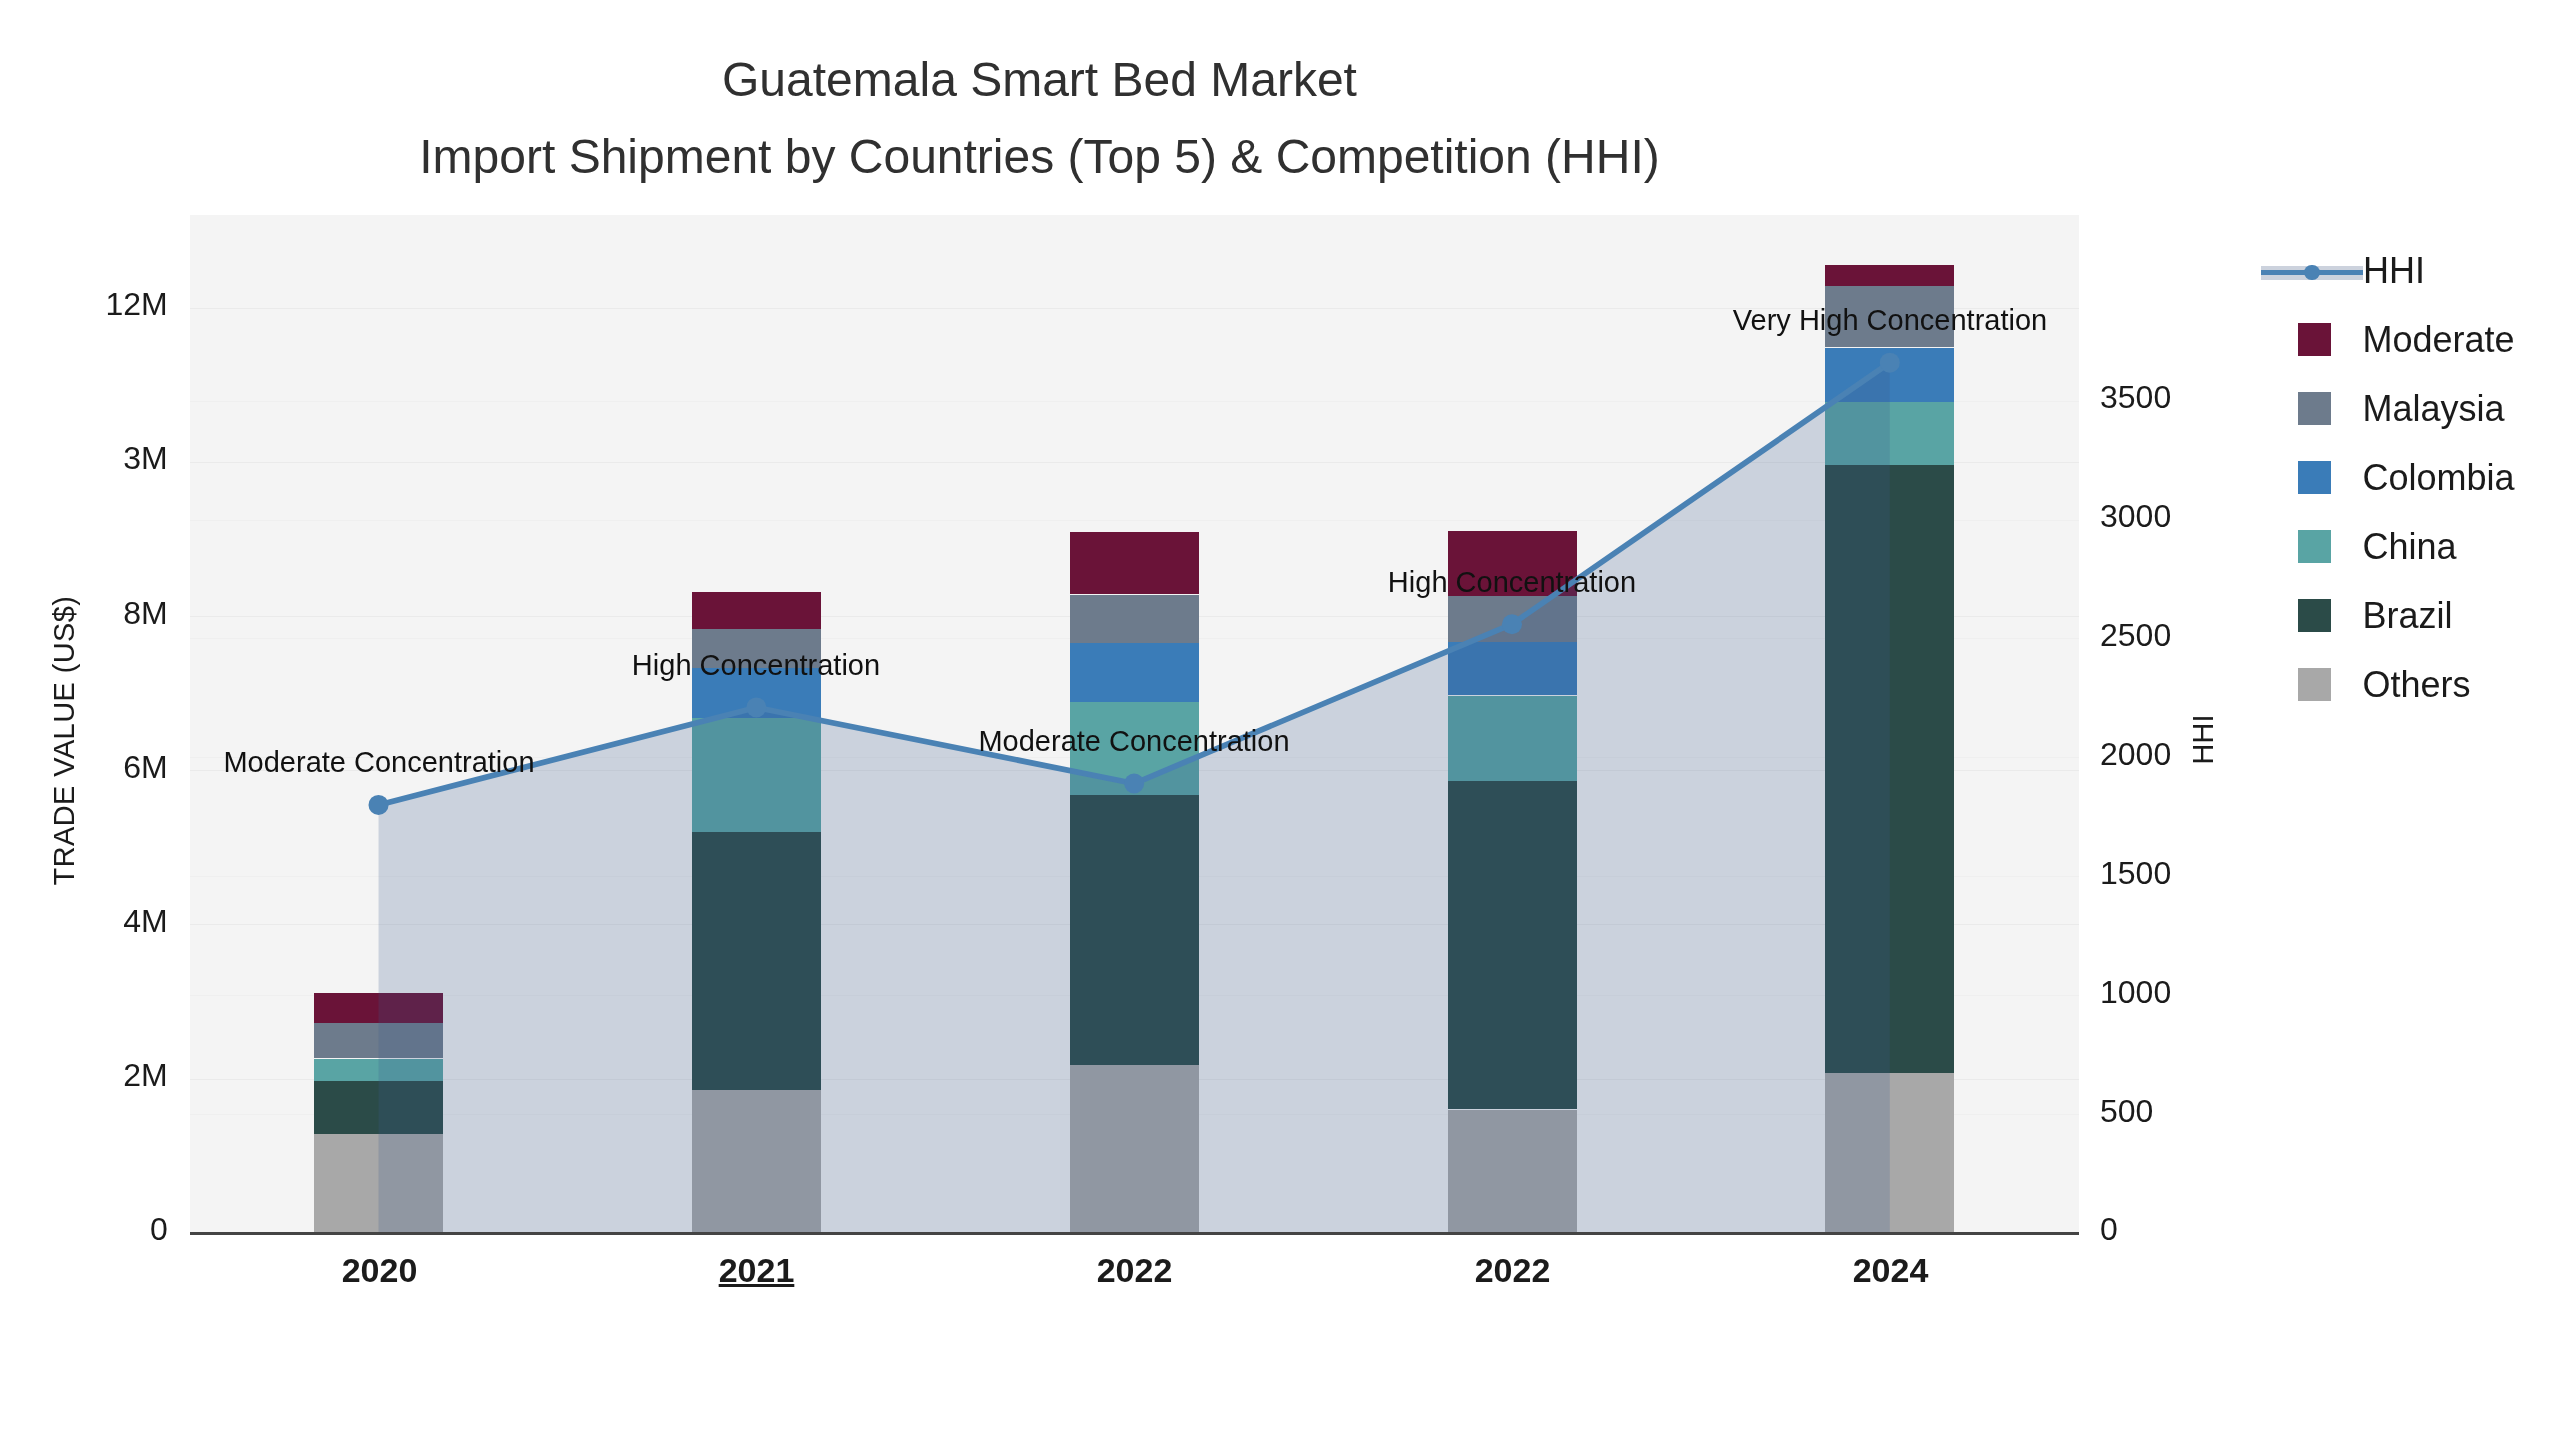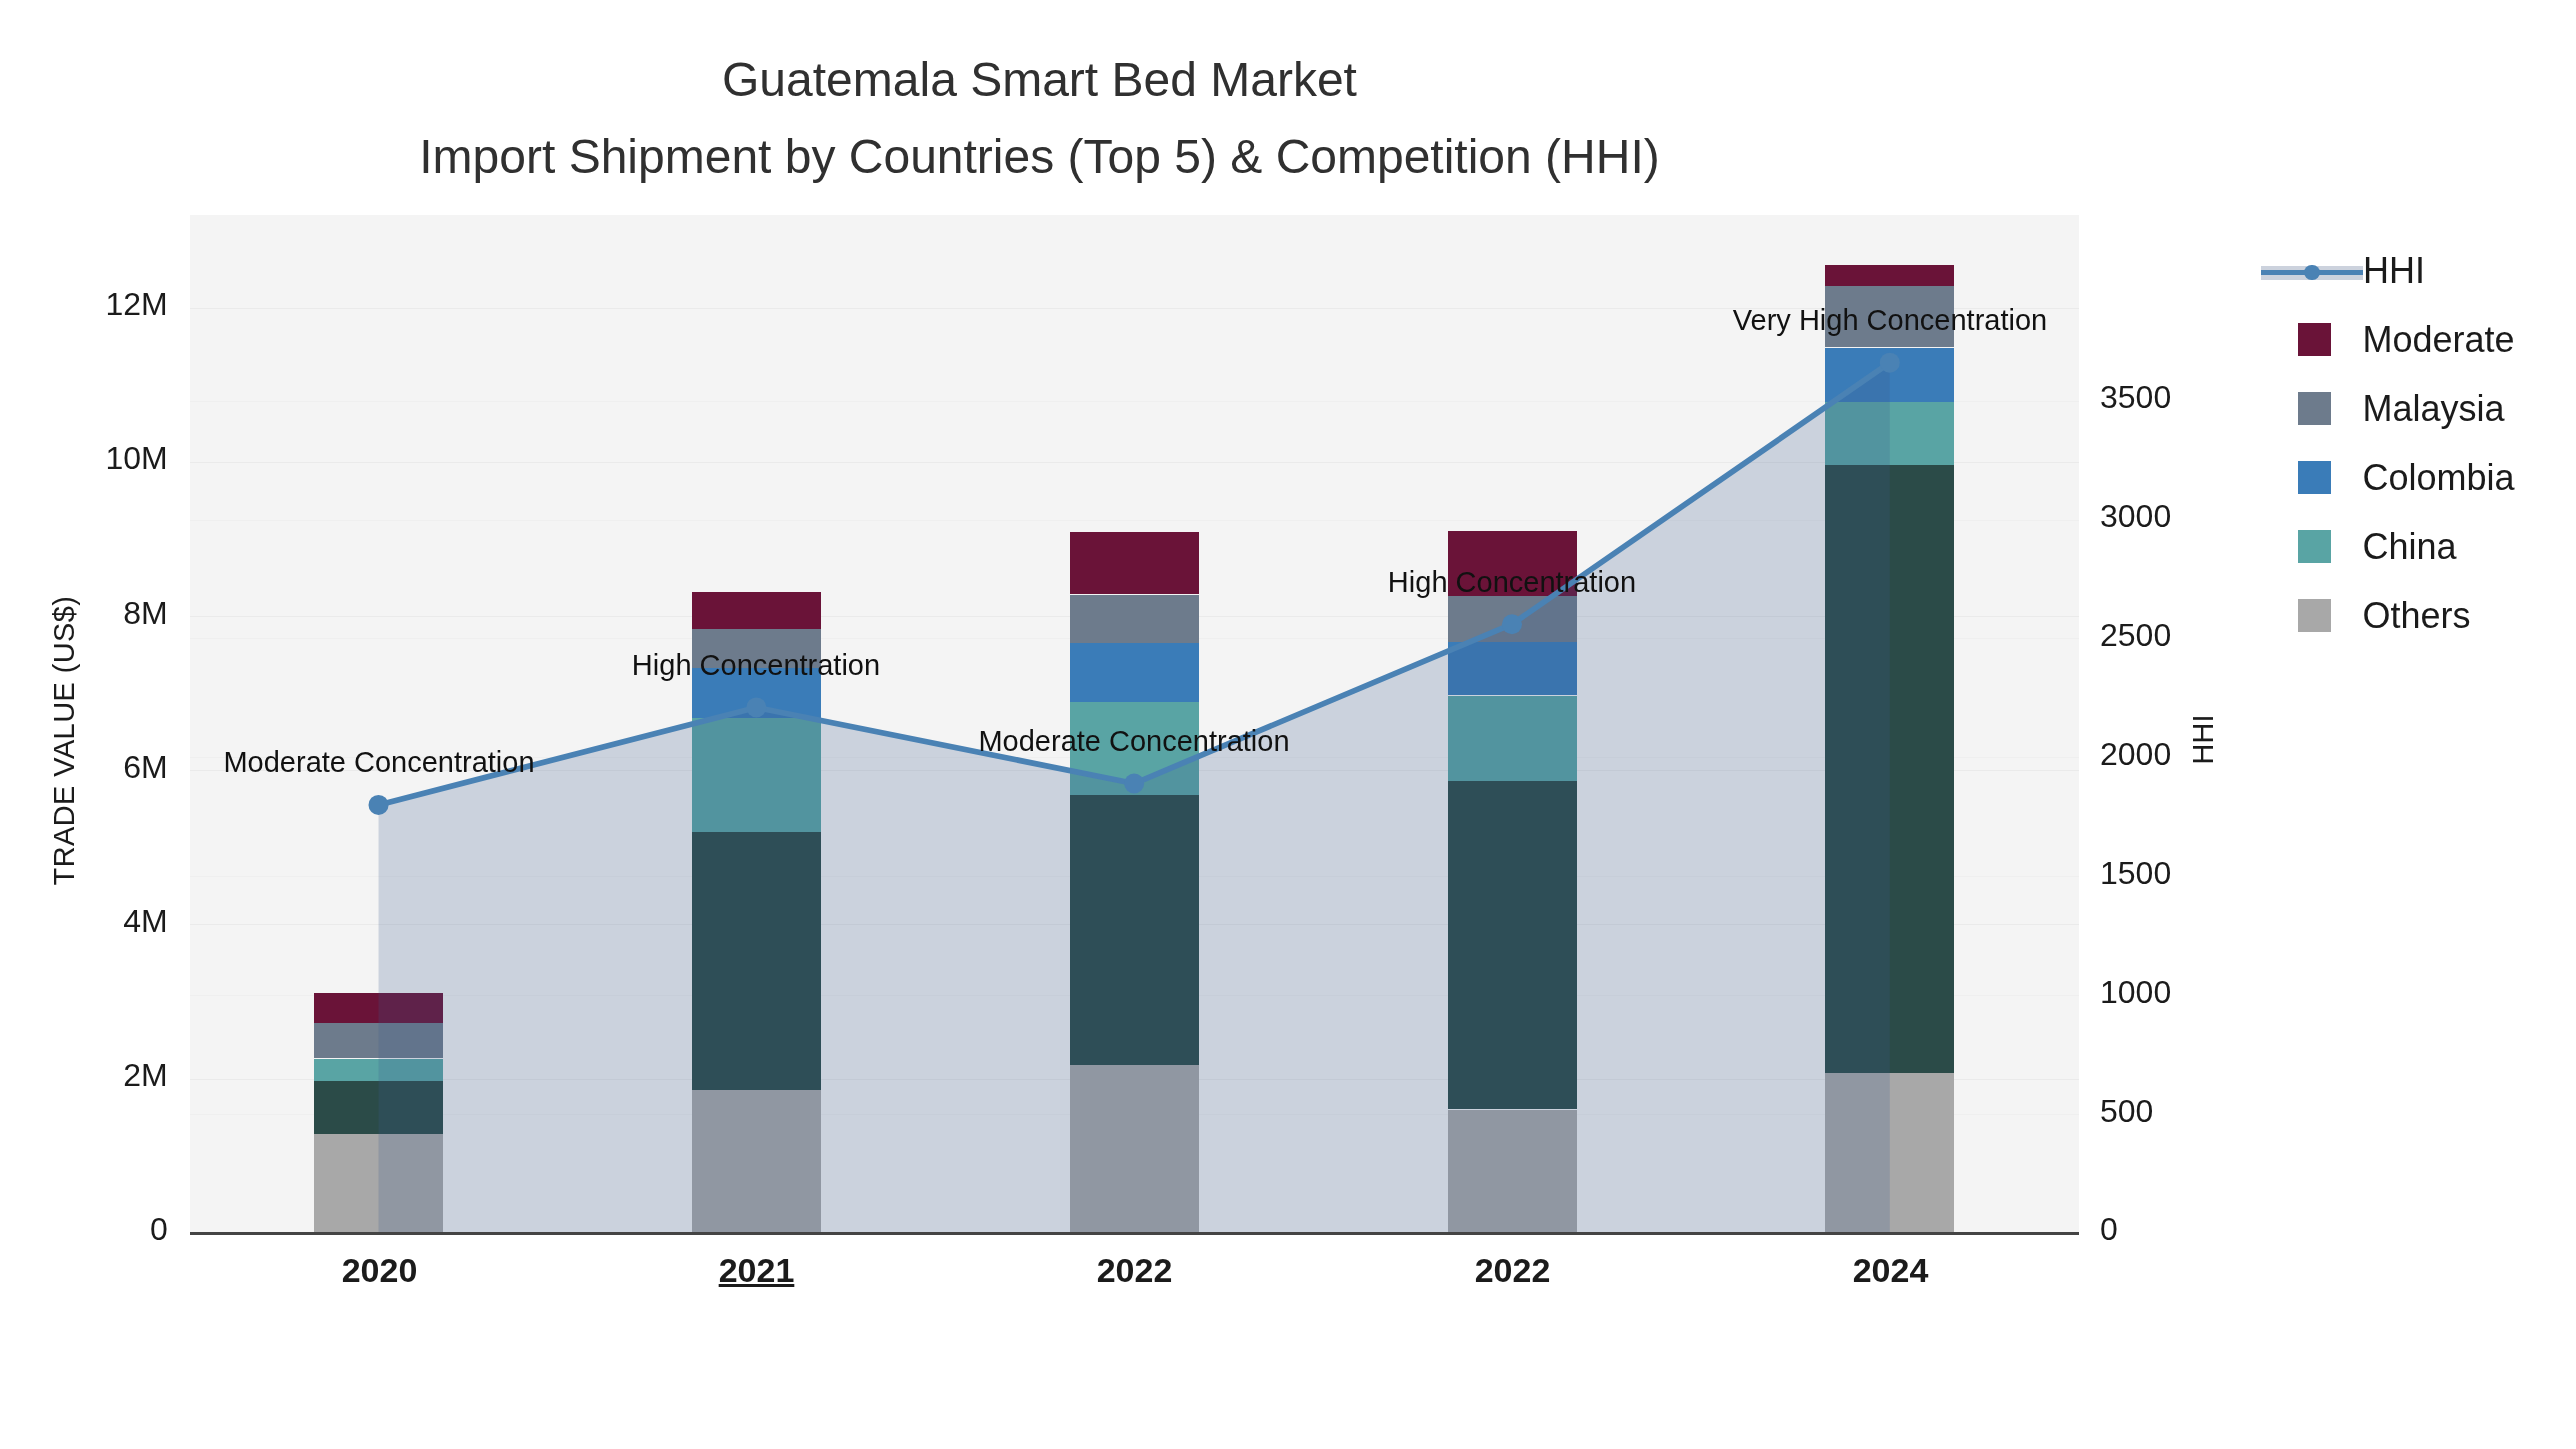--- a/index.html
+++ b/index.html
@@ -138,21 +138,21 @@
     </svg>
 
   <div class="baseline"></div>
 
   <div id="layer-ticks">
       <div class="ylab-left" style="left: 10.7px; top: 1211px;">0</div>
       <div class="ylab-left" style="left: 10.7px; top: 1057px;">2M</div>
       <div class="ylab-left" style="left: 10.7px; top: 903px;">4M</div>
       <div class="ylab-left" style="left: 10.7px; top: 749px;">6M</div>
       <div class="ylab-left" style="left: 10.7px; top: 595px;">8M</div>
-      <div class="ylab-left" style="left: 10.7px; top: 440px;">10M</div>
+      <div class="ylab-left" style="left: 10.7px; top: 440px;">3M</div>
       <div class="ylab-left" style="left: 10.7px; top: 286px;">12M</div>
       <div class="ylab-right" style="left: 2100px; top: 1211px;">0</div>
       <div class="ylab-right" style="left: 2100px; top: 1093px;">500</div>
       <div class="ylab-right" style="left: 2100px; top: 974px;">1000</div>
       <div class="ylab-right" style="left: 2100px; top: 855px;">1500</div>
       <div class="ylab-right" style="left: 2100px; top: 736px;">2000</div>
       <div class="ylab-right" style="left: 2100px; top: 617px;">2500</div>
       <div class="ylab-right" style="left: 2100px; top: 498px;">3000</div>
       <div class="ylab-right" style="left: 2100px; top: 379px;">3500</div>
       <div class="xtick" style="left: 379px;">2020</div>
@@ -191,19 +191,23 @@
       </div>
       <div class="legend-row">
         <div class="legend-swatch" style="background: rgb(58, 124, 184);"></div>
         <span class="legend-label">Colombia</span>
       </div>
       <div class="legend-row">
         <div class="legend-swatch" style="background: rgb(89, 164, 164);"></div>
         <span class="legend-label">China</span>
       </div>
       <div class="legend-row">
+        <div class="legend-swatch" style="background: rgb(43, 75, 72);"></div>
+        <span class="legend-label">Brazil</span>
+      </div>
+      <div class="legend-row">
         <div class="legend-swatch" style="background: rgb(168, 168, 168);"></div>
         <span class="legend-label">Others</span>
       </div>
     </div>
 
 </div>
 
 
 </body></html>

